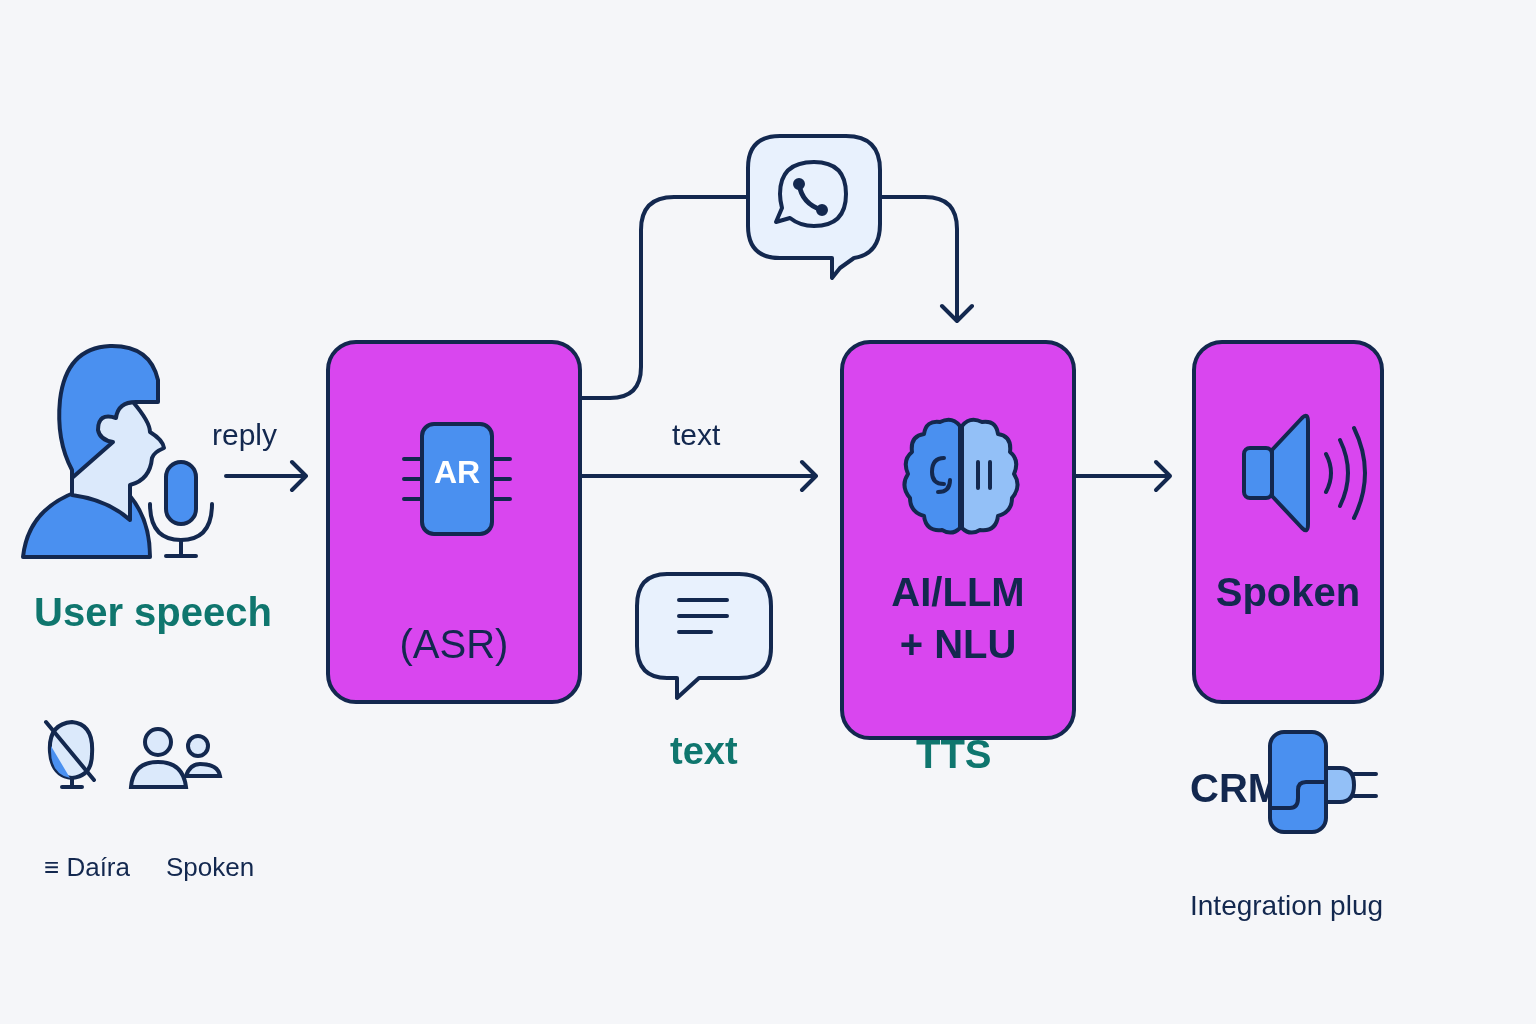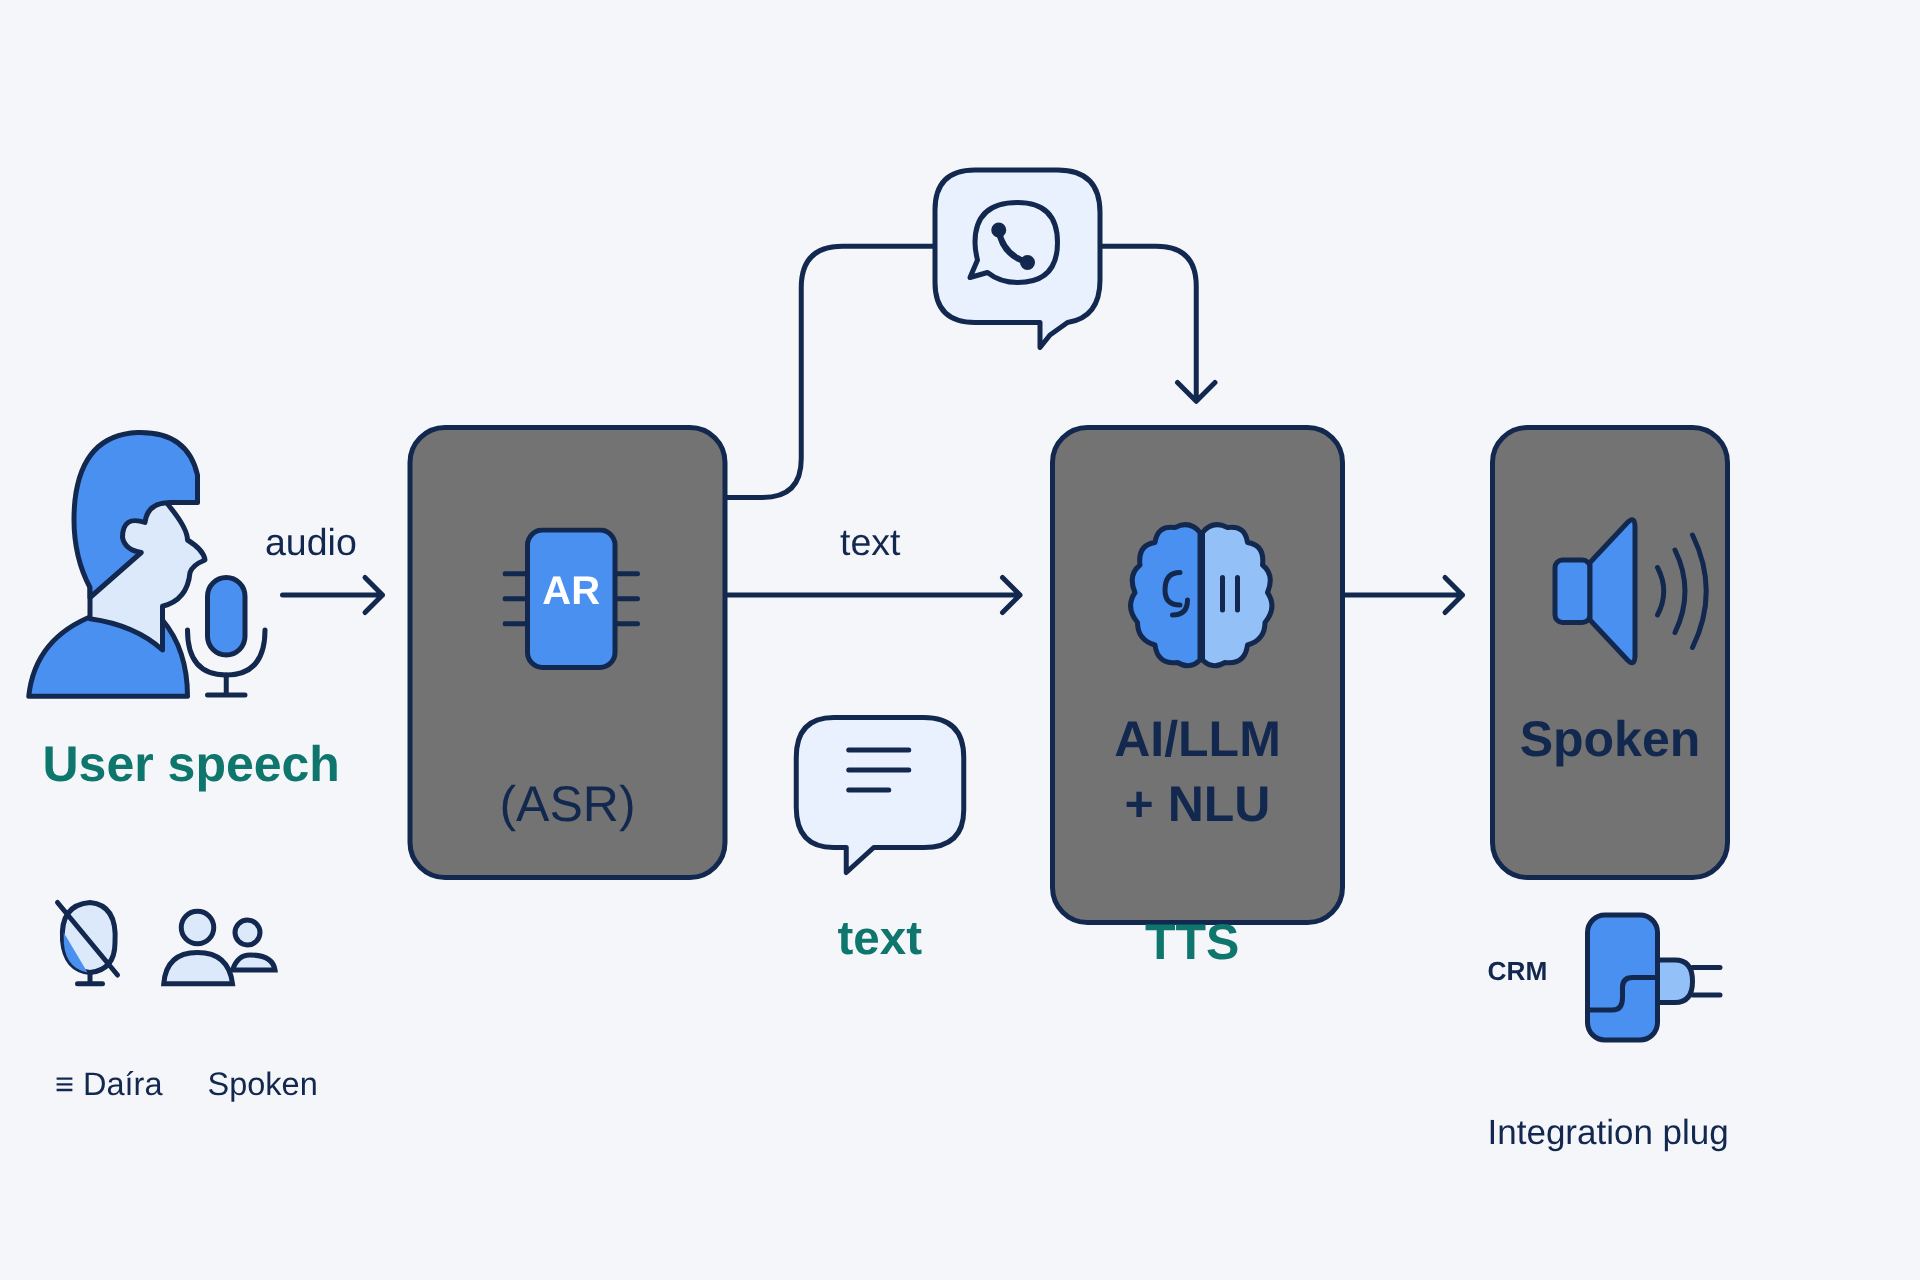--- a/index.html
+++ b/index.html
@@ -8,21 +8,21 @@
     background: #f5f6f9;
     position: relative;
     overflow: hidden;
     font-family: "Liberation Sans", "DejaVu Sans", sans-serif;
     color: #13284f;
   }
   .abs { position: absolute; }
   svg.overlay { position: absolute; left: 0; top: 0; }
   .card {
     position: absolute;
-    background: #737373;
+    background: #d946ef;
     border: 4px solid #13284f;
     border-radius: 30px;
     box-sizing: border-box;
   }
   .card-label {
     position: absolute;
     left: 0; right: 0;
     text-align: center;
     font-weight: bold;
     font-size: 40px;
@@ -38,21 +38,21 @@
   .lbl-big {
     position: absolute;
     font-weight: bold;
     font-size: 40px;
     color: #0f766e;
     white-space: nowrap;
   }
   .lbl-mid {
     position: absolute;
     font-weight: bold;
-    font-size: 21px;
+    font-size: 40px;
     color: #13284f;
     white-space: nowrap;
   }
   .lbl-small {
     position: absolute;
     font-size: 26px;
     color: #13284f;
     white-space: nowrap;
     margin-top: 40px;
   }
@@ -88,21 +88,21 @@
 </div>
 
 <svg class="abs" style="left:146px;top:460px;" width="70" height="100" viewBox="0 0 70 100">
   <g stroke="#13284f" stroke-width="4" stroke-linecap="round" fill="none">
     <rect x="20" y="2" width="30" height="62" rx="15" fill="#4a90f0"></rect>
     <path d="M4 44 Q4 80 35 80 Q66 80 66 44"></path>
     <path d="M35 80 L35 95 M20 96 L50 96"></path>
   </g>
 </svg>
 
-<div class="lbl" style="left:212px;top:418px;">audio</div>
+<div class="lbl" style="left:212px;top:418px;">reply</div>
 <div class="lbl-big" style="left:34px;top:590px;">User speech</div>
 
 <svg class="abs" style="left:38px;top:716px;" width="64" height="76" viewBox="0 0 64 76">
   <g stroke="#13284f" stroke-width="4" stroke-linecap="round" fill="none">
     <path d="M12 36 Q10 8 34 6 Q56 8 54 38 Q54 60 34 62 Q14 60 12 36 Z" fill="#dbe9fb"></path>
     <path d="M13 32 Q12 58 32 62 L13 30 Z" fill="#4a90f0" stroke="none"></path>
     <path d="M34 62 L34 70 M24 71 L44 71"></path>
     <path d="M8 6 L56 64"></path>
   </g>
 </svg>

